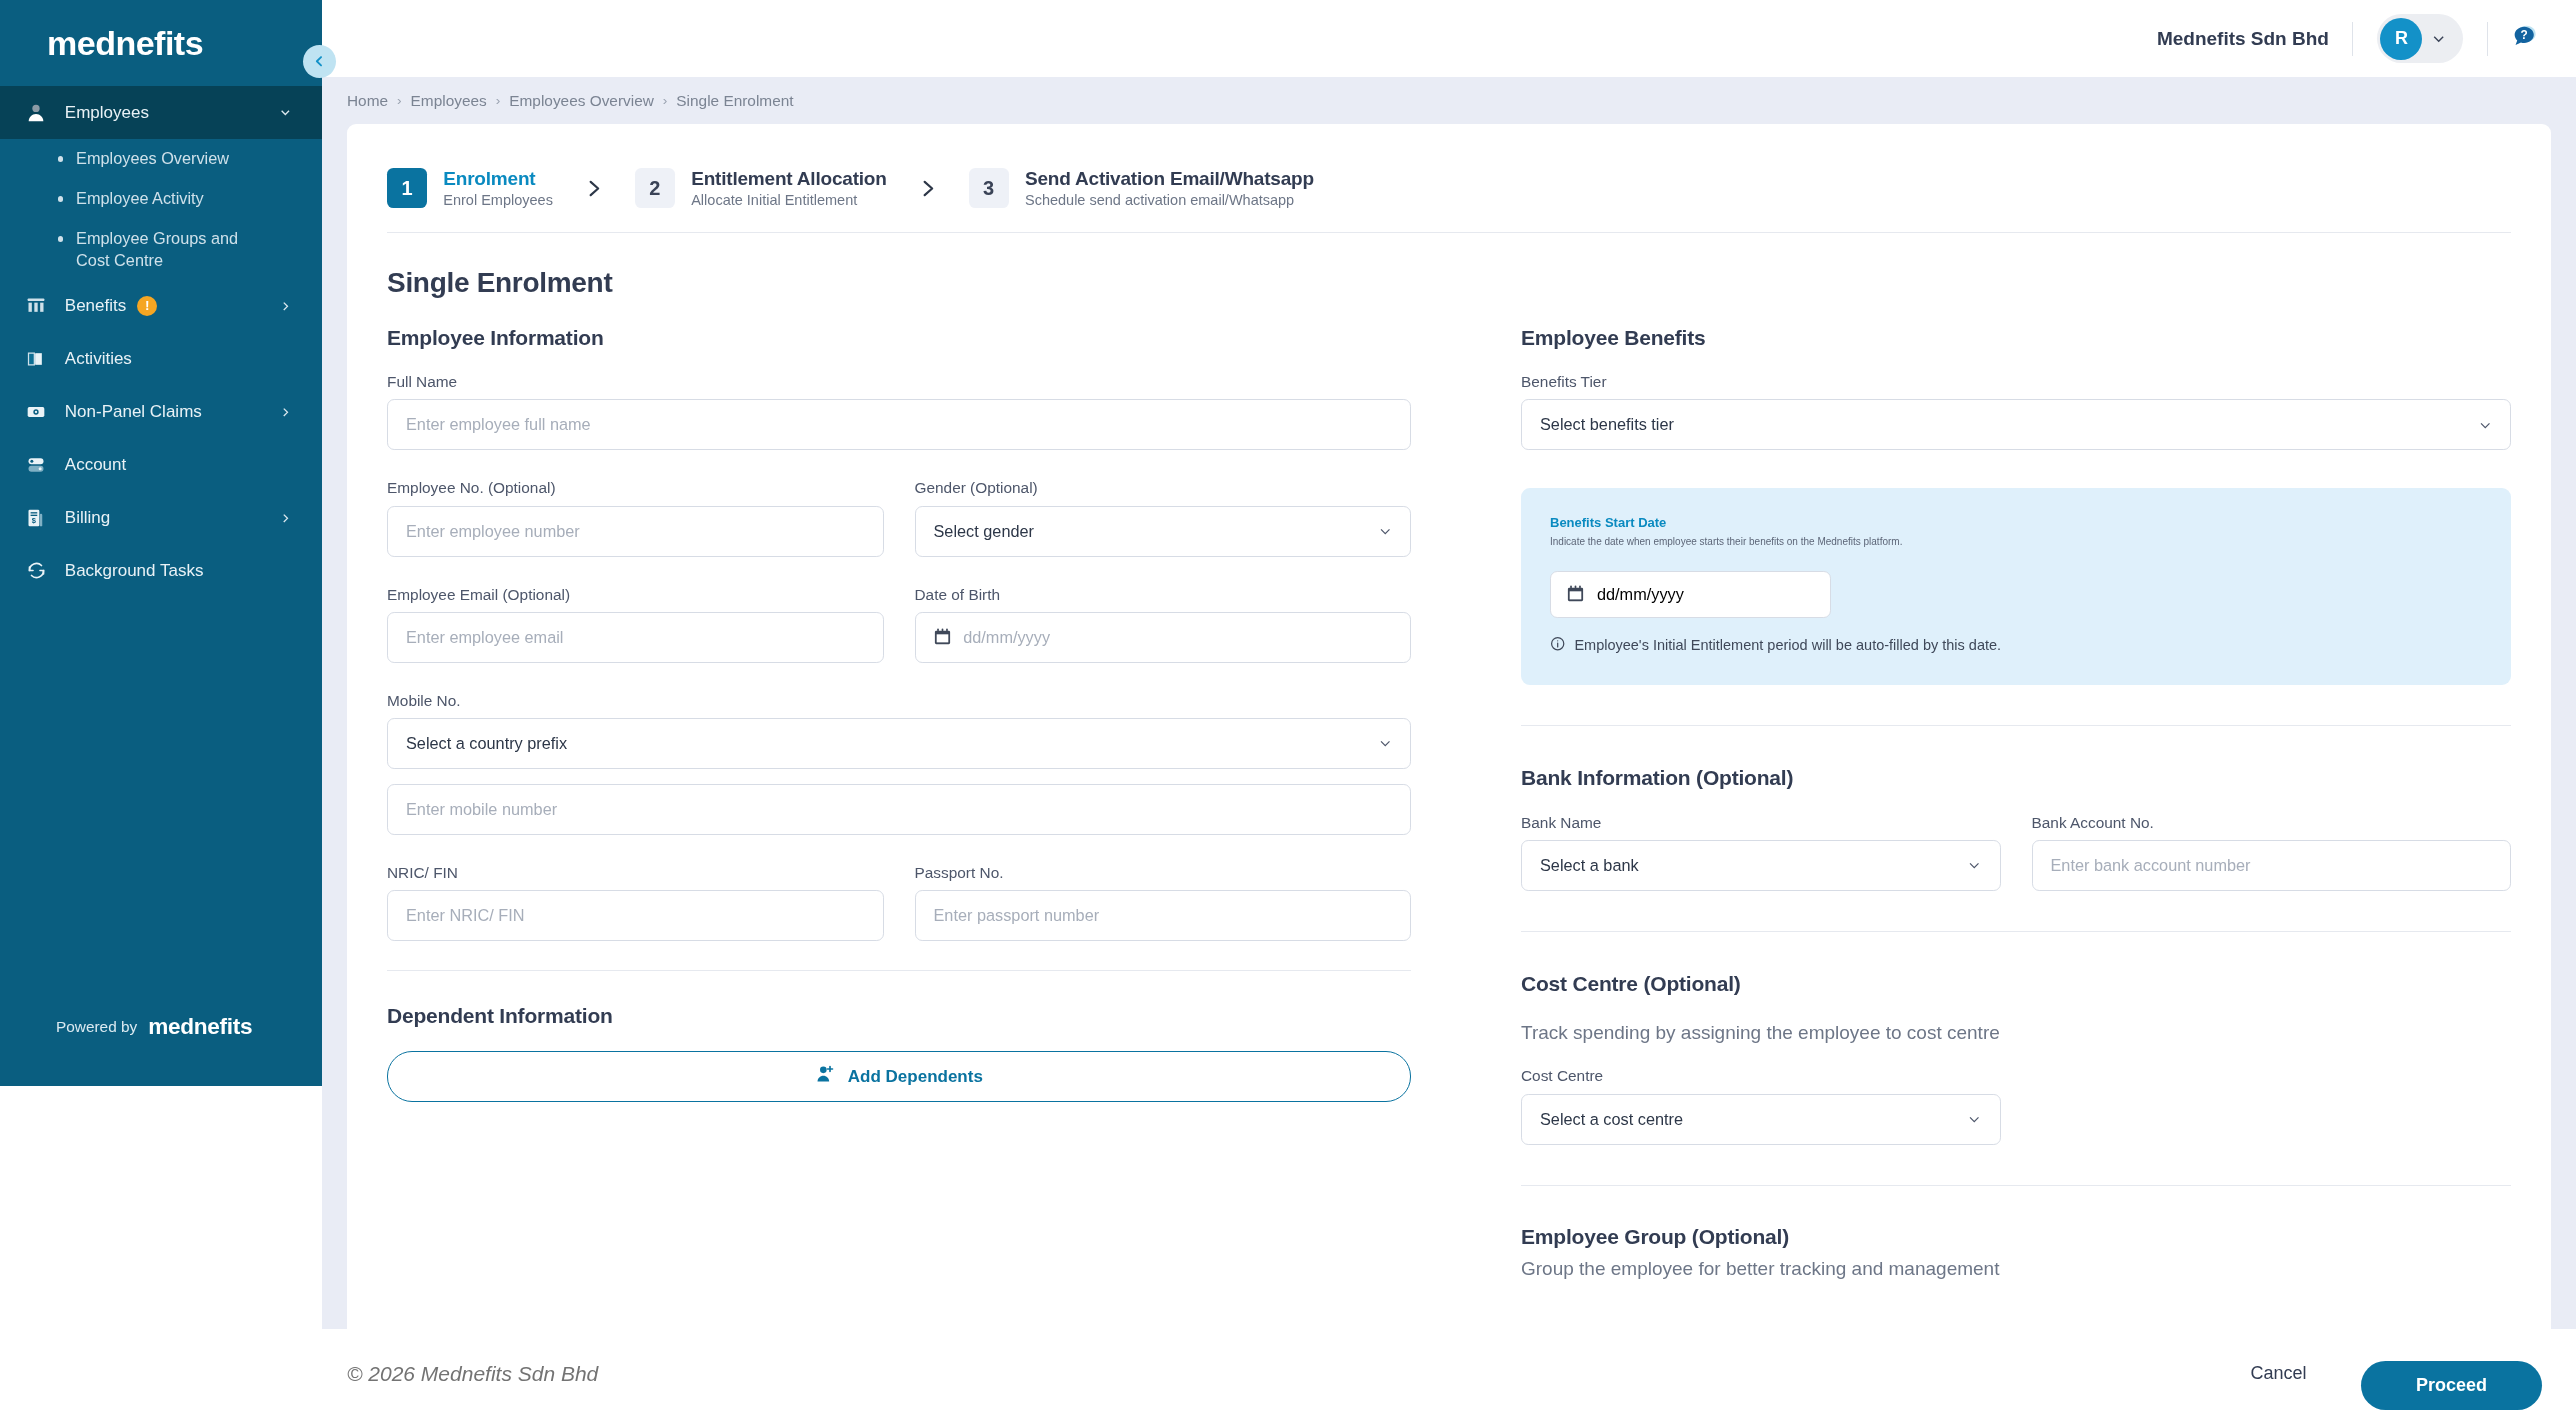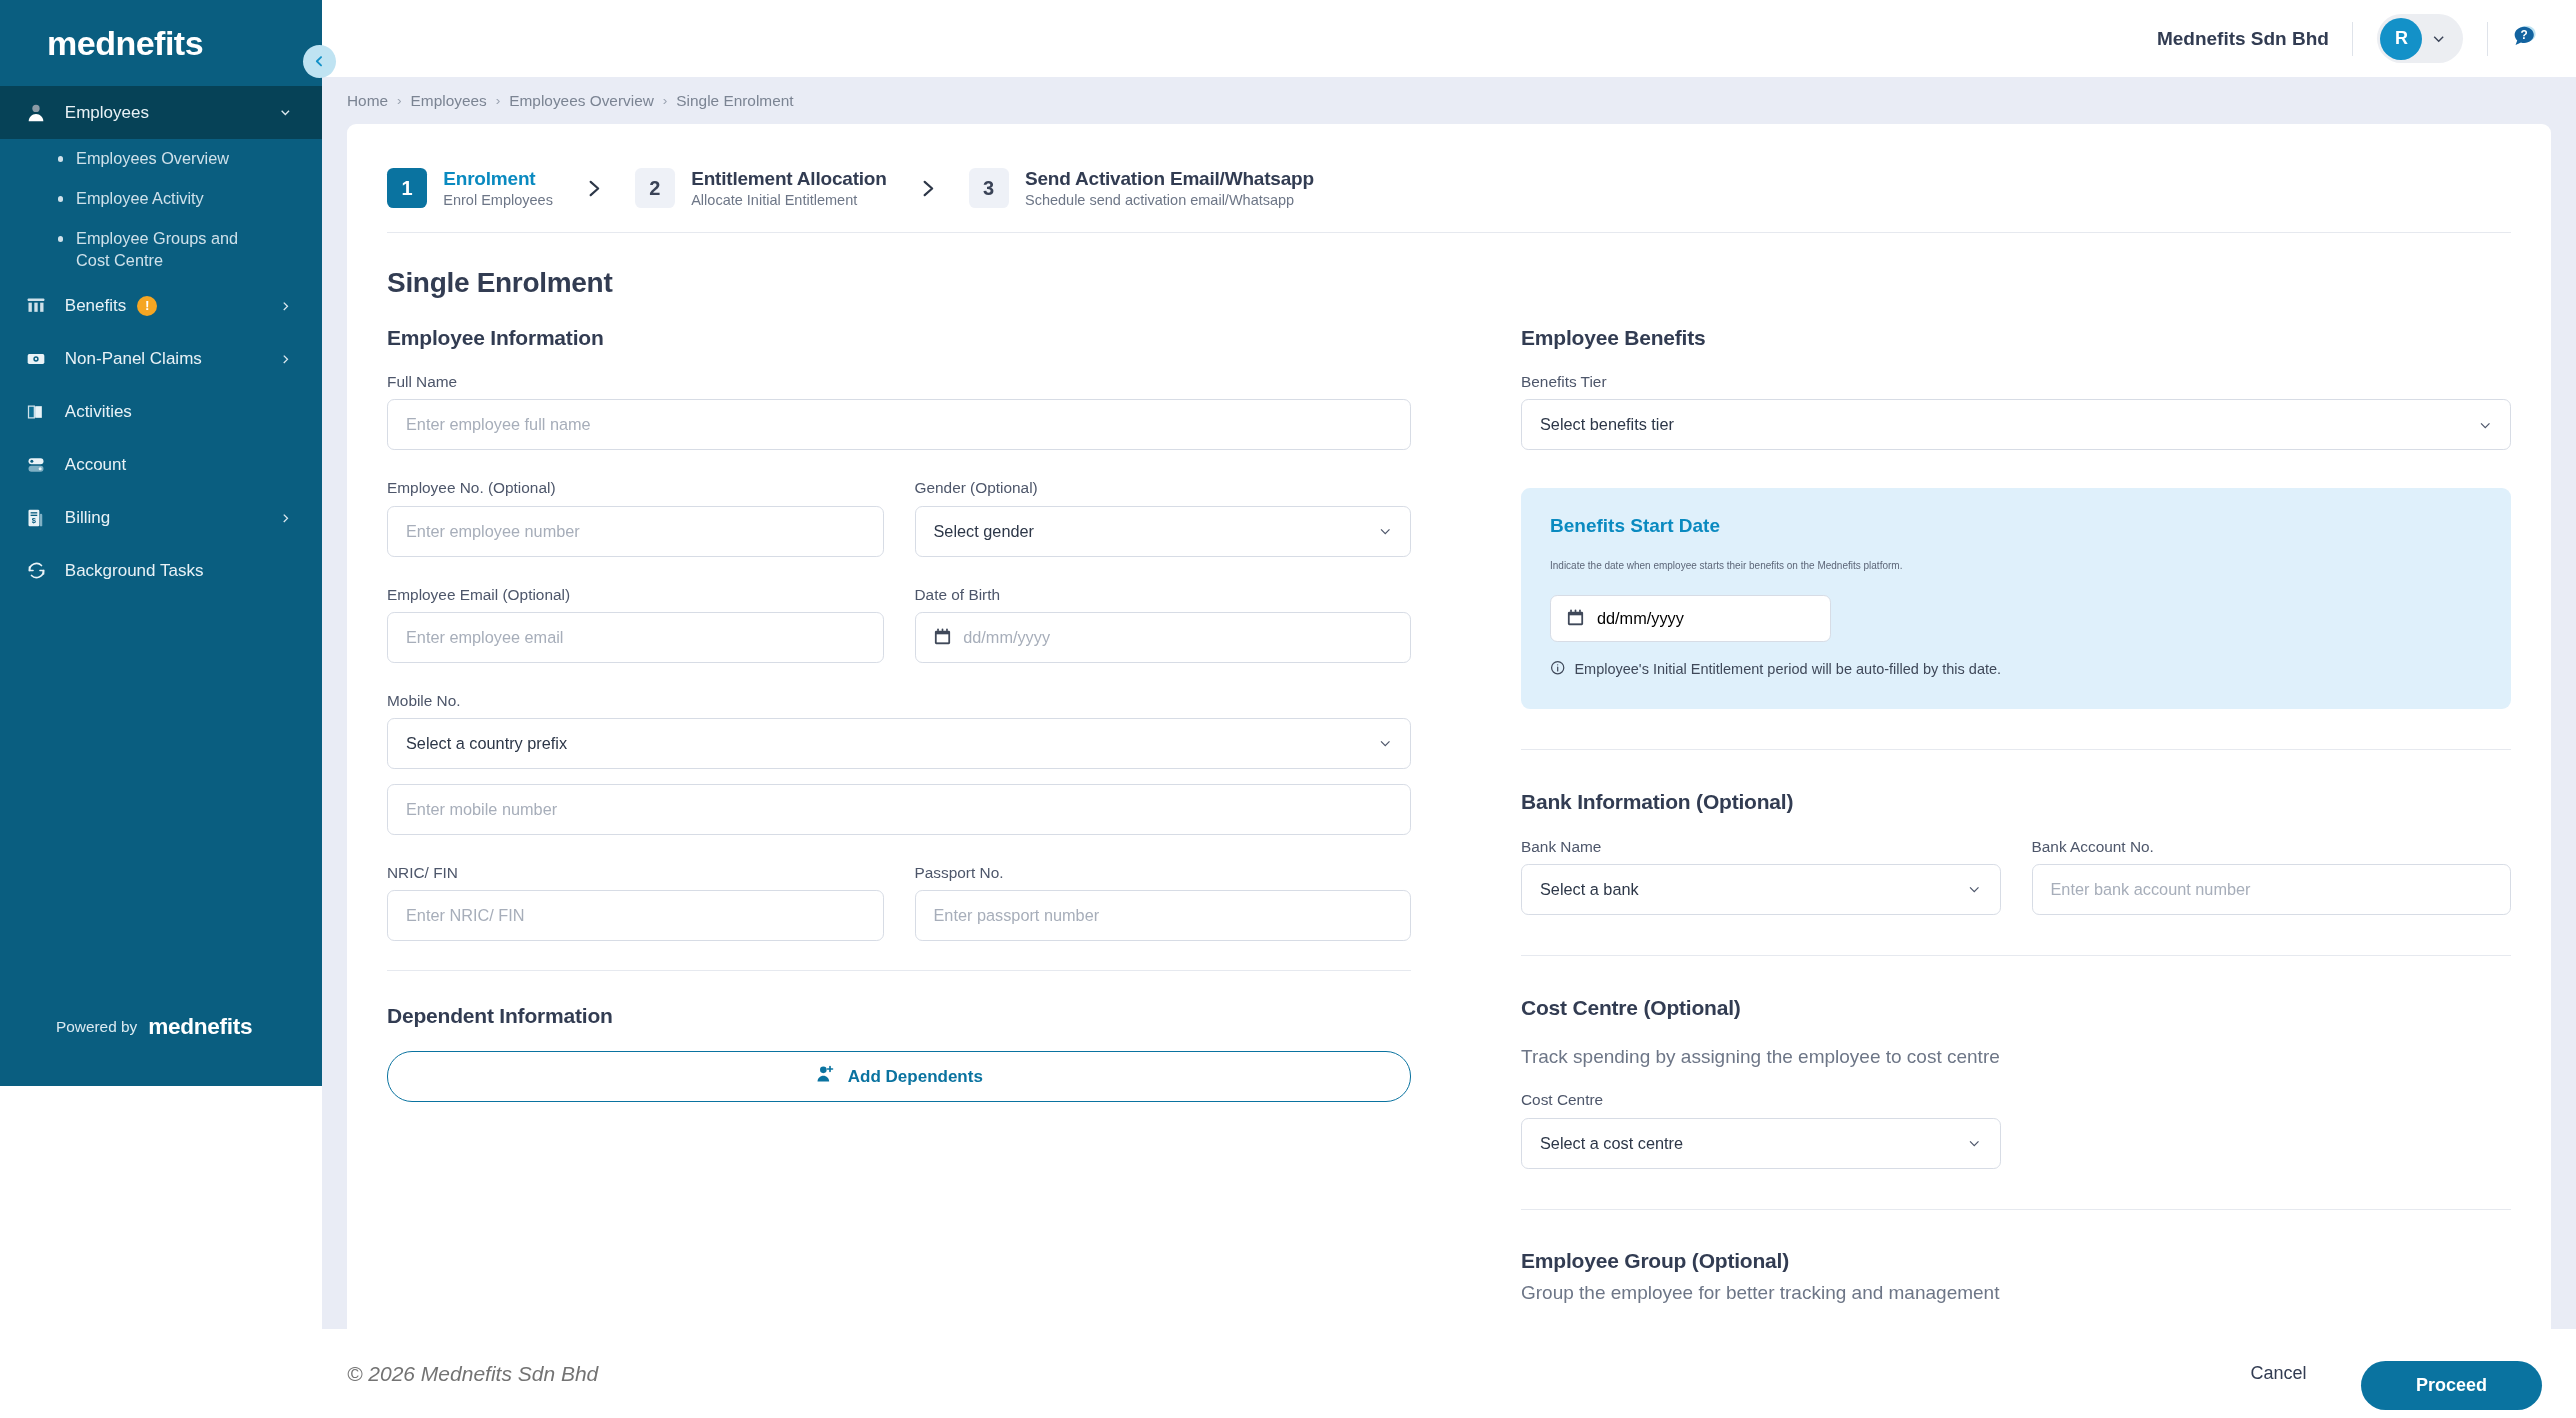--- a/index.html
+++ b/index.html
@@ -223,21 +223,21 @@
     cursor: pointer;
     background: #ffffff;
   }
 
   .info-panel {
     background: #dff0fb;
     border-radius: 9px;
     padding: 27px 29px 31px 29px;
     margin-top: 38px;
   }
-  .info-title { color: #0a8ac0; font-size: 19px; font-weight: 700; margin-bottom: 23px; }
+  .info-title { color: #0a8ac0; font-size: 13px; font-weight: 700; margin-bottom: 6px; }
   .info-desc { color: #5d6678; font-size: 10px; margin-bottom: 23.5px; }
   .info-date {
     width: 281px; height: 47px;
     background: #ffffff;
     border: 0.9px solid #d7dce5;
     border-radius: 7.2px;
     display: flex; align-items: center;
     padding: 0 16.3px;
     font-size: 16.3px;
   }
@@ -336,44 +336,44 @@
         </span>
         <span class="nav-chevron">
           <svg viewBox="0 0 24 24" fill="none" stroke="currentColor" stroke-width="2.5">
               <path d="M9 5l7 7-7 7"></path>
             </svg>
         </span>
       </div>
 
       <div class="nav-item">
         <span class="nav-icon">
+          <svg viewBox="0 0 24 24" width="20" height="20">
+              <path d="M3 5h7v14H3z" fill="#0d6e93" stroke="#cfe1ea" stroke-width="1.5"></path>
+              <path d="M10 5h2v14h-2z" fill="#cfe1ea"></path>
+              <path d="M12 5h7v14h-7z" fill="#eaf3f7"></path>
+            </svg>
+        </span>
+        <span class="nav-label">Activities</span>
+        <span class="nav-chevron"></span>
+      </div>
+
+      <div class="nav-item">
+        <span class="nav-icon">
           <svg viewBox="0 0 24 24" width="22" height="20">
               <rect x="2" y="6" width="20" height="12" rx="2" fill="#eaf3f7"></rect>
               <circle cx="12" cy="12" r="3.2" fill="#0a5e80"></circle>
               <circle cx="12" cy="12" r="1.4" fill="#eaf3f7"></circle>
             </svg>
         </span>
         <span class="nav-label">Non-Panel Claims</span>
         <span class="nav-chevron">
           <svg viewBox="0 0 24 24" fill="none" stroke="currentColor" stroke-width="2.5">
               <path d="M9 5l7 7-7 7"></path>
             </svg>
         </span>
-      </div>
-
-      <div class="nav-item">
-        <span class="nav-icon">
-          <svg viewBox="0 0 24 24" width="20" height="20">
-              <path d="M3 5h7v14H3z" fill="#0d6e93" stroke="#cfe1ea" stroke-width="1.5"></path>
-              <path d="M10 5h2v14h-2z" fill="#cfe1ea"></path>
-              <path d="M12 5h7v14h-7z" fill="#eaf3f7"></path>
-            </svg>
-        </span>
-        <span class="nav-label">Activities</span>
-        <span class="nav-chevron"></span>
       </div>
 
       <div class="nav-item">
         <span class="nav-icon">
           <svg viewBox="0 0 24 24" width="20" height="20">
               <rect x="3" y="4" width="18" height="7" rx="3.5" fill="#eaf3f7"></rect>
               <circle cx="7" cy="7.5" r="1.8" fill="#0a5e80"></circle>
               <rect x="3" y="13" width="18" height="7" rx="3.5" fill="#7fb0c4"></rect>
               <circle cx="17" cy="16.5" r="1.8" fill="#eaf3f7"></circle>
             </svg>

